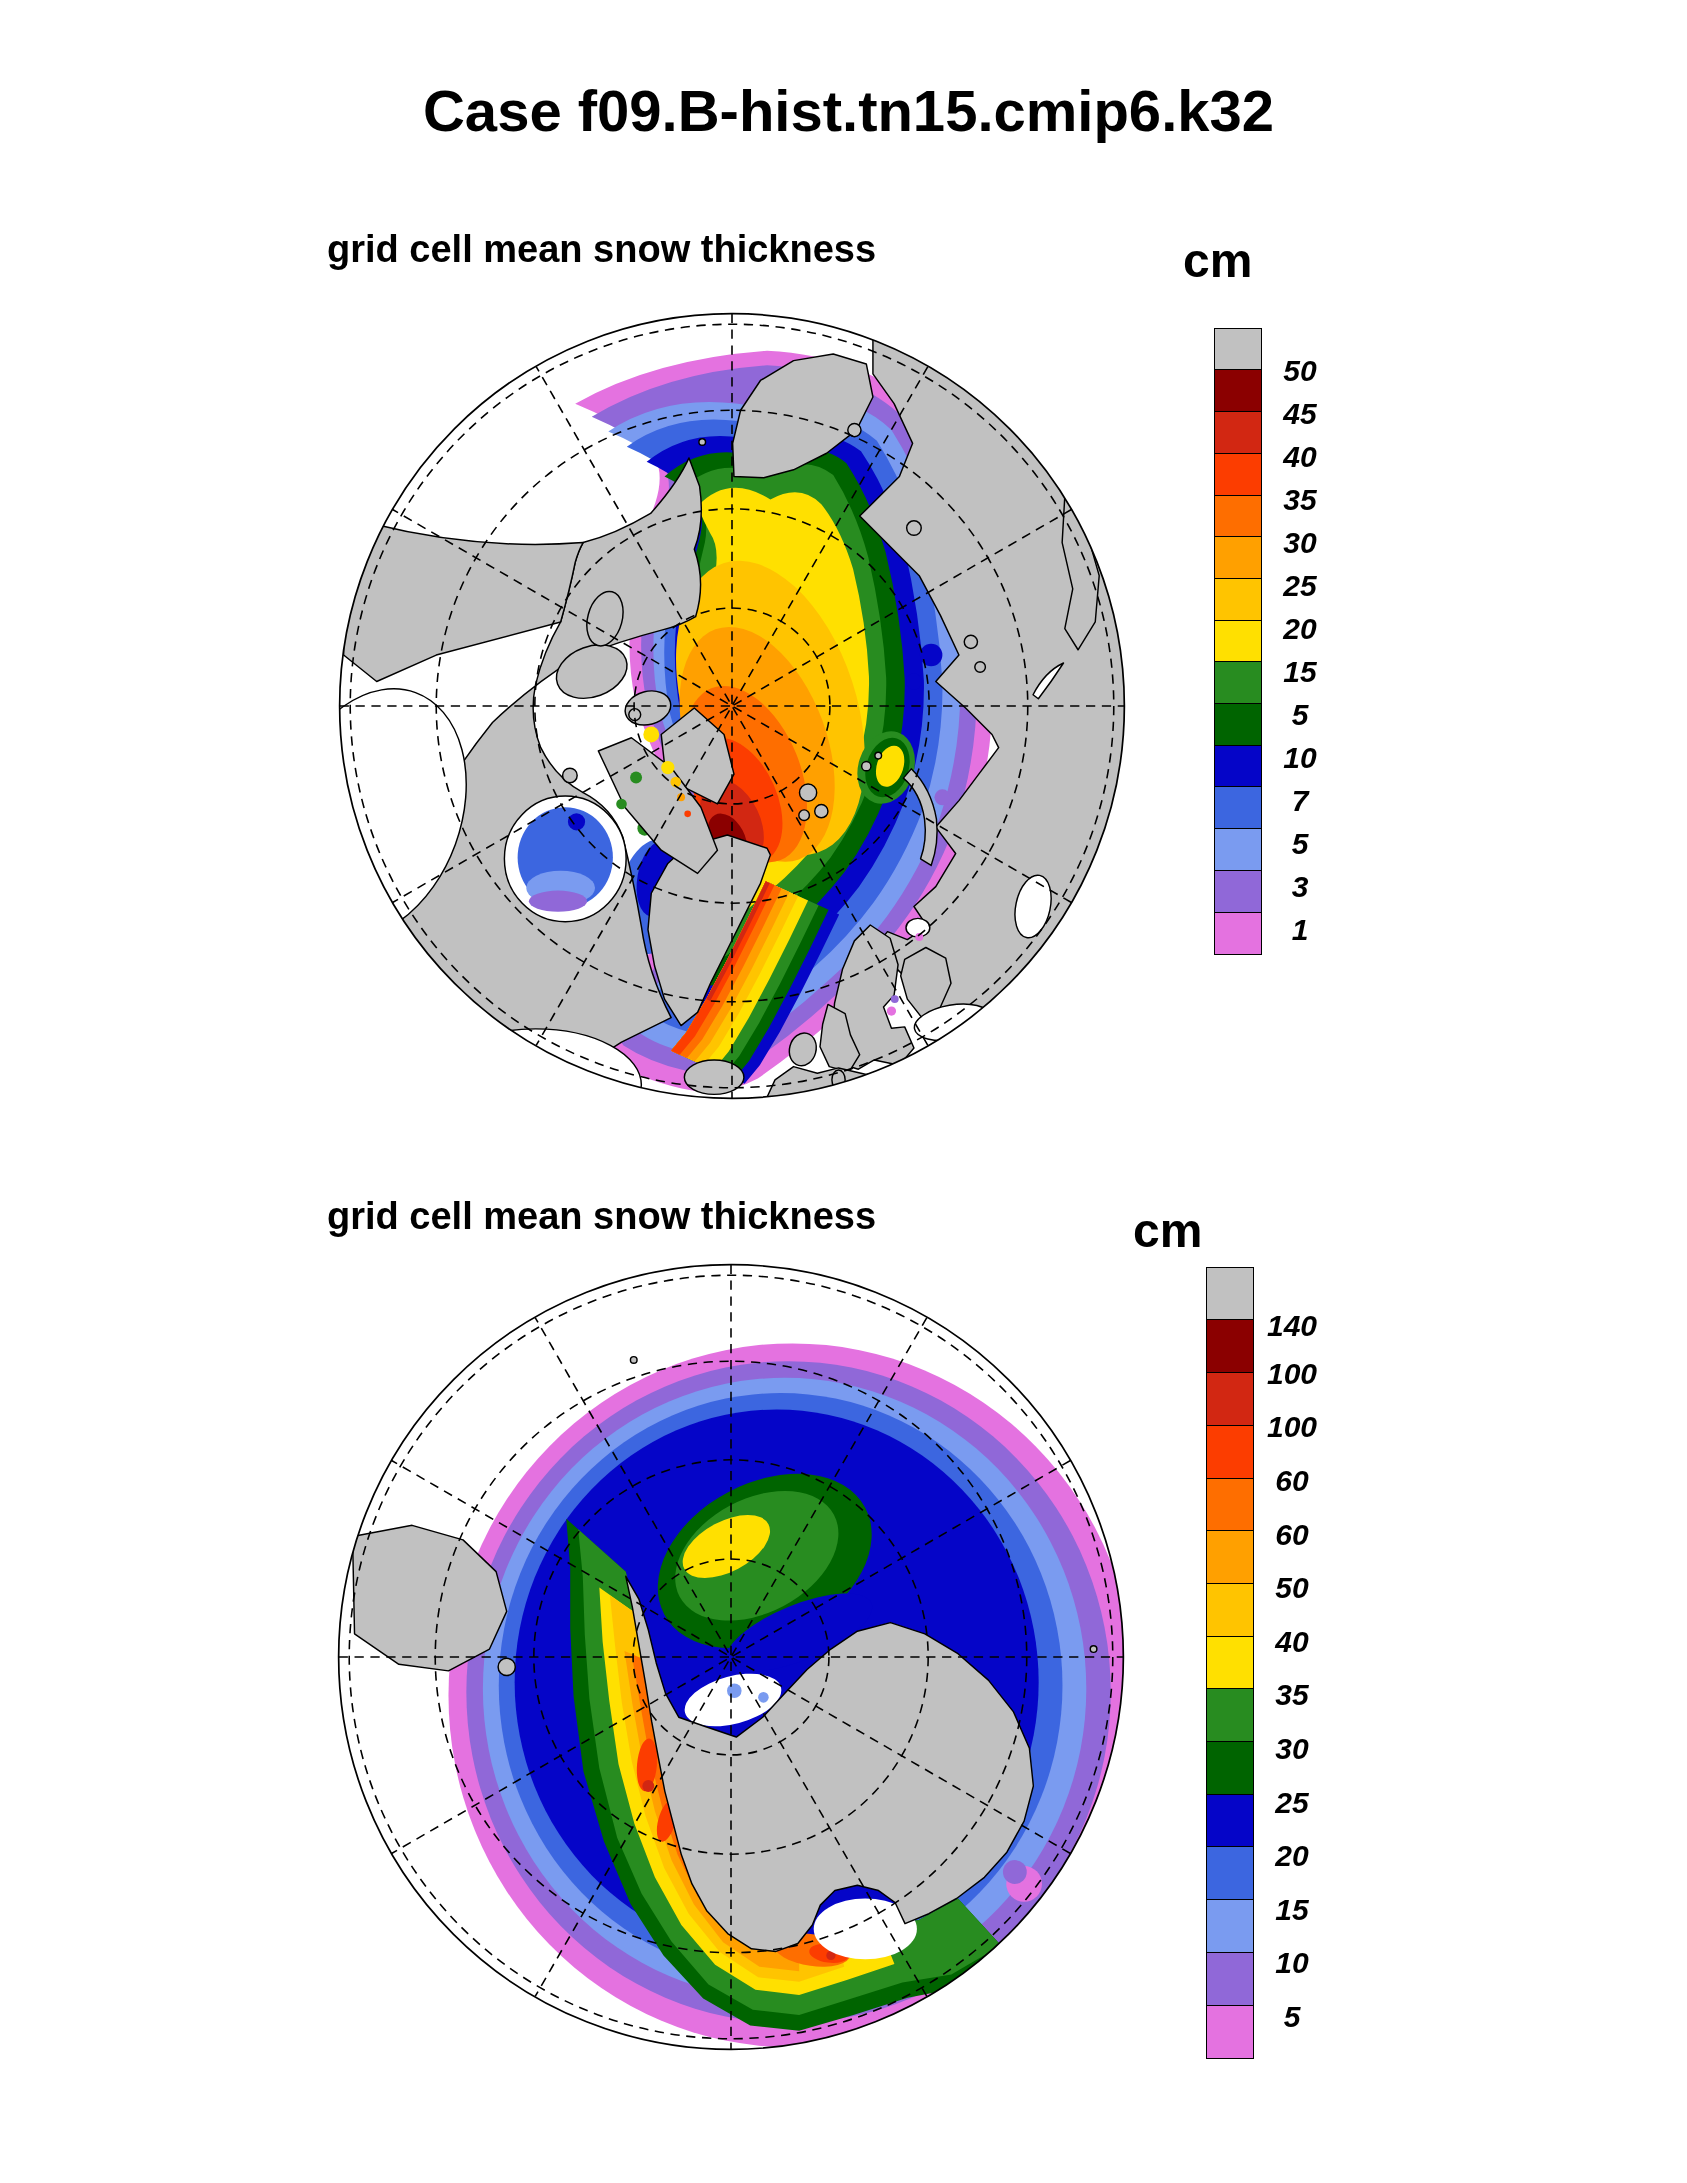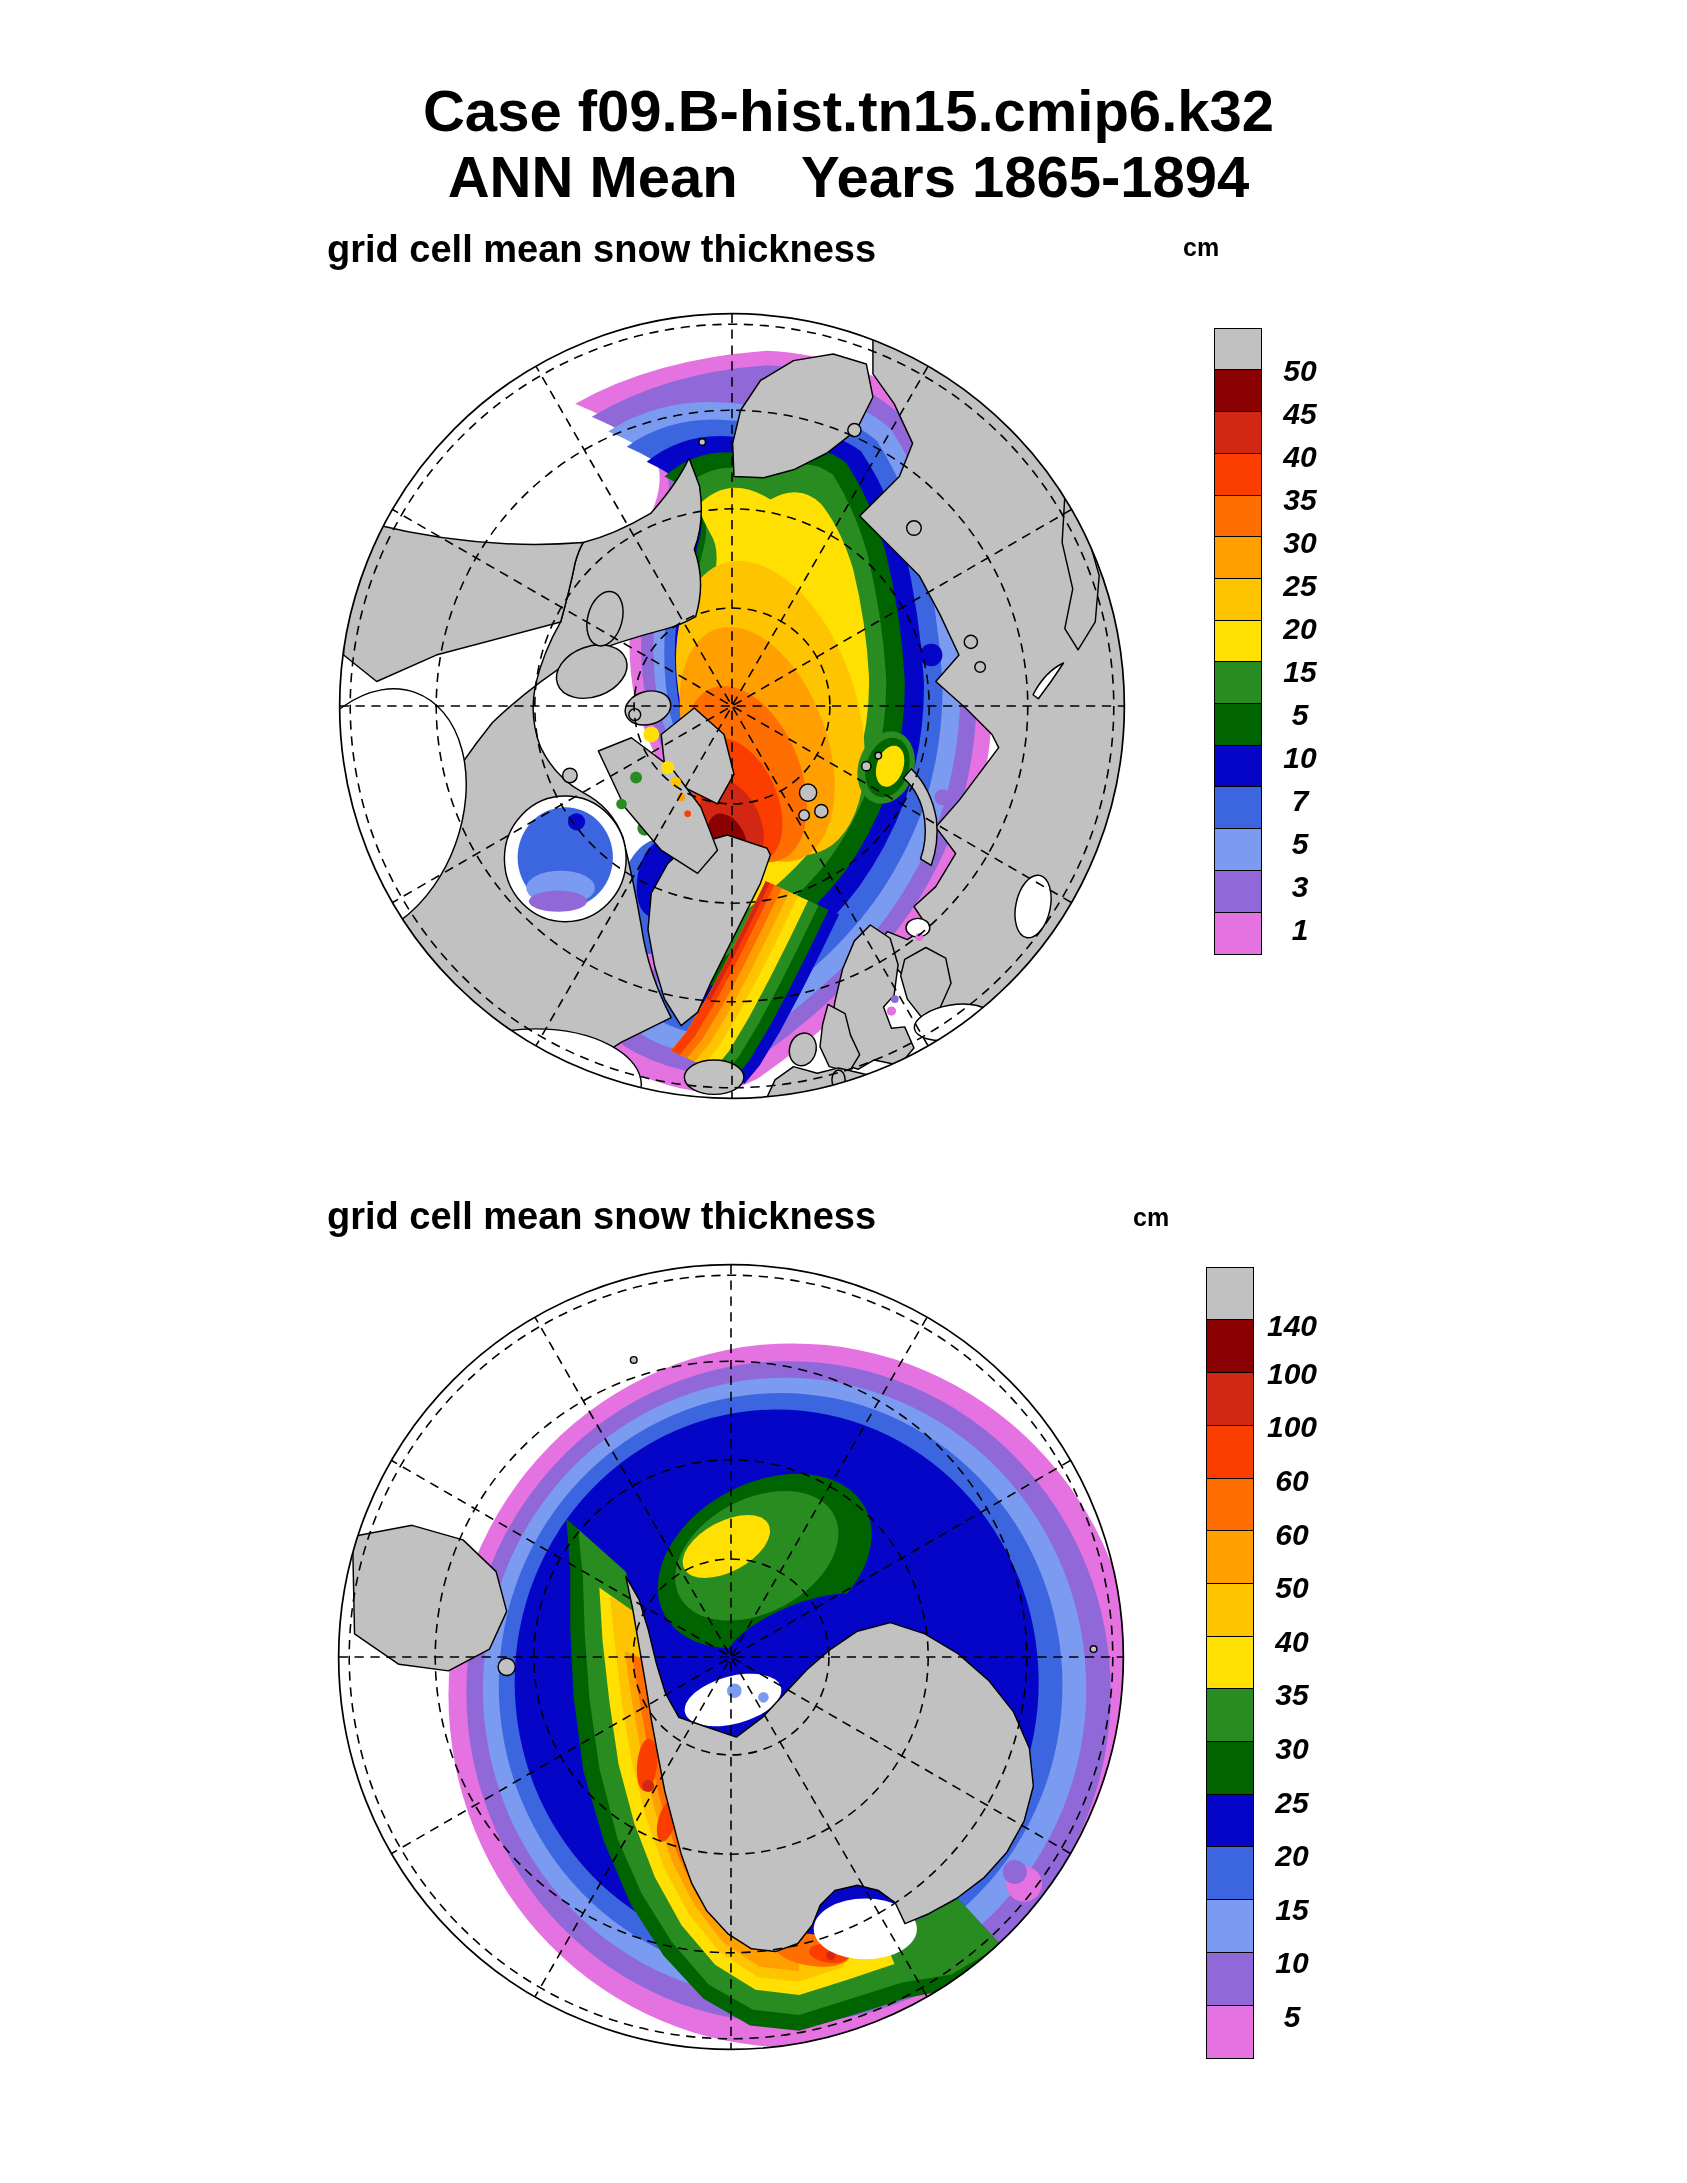--- a/index.html
+++ b/index.html
@@ -2,21 +2,21 @@
 <html style="--c-gray: #c1c1c1; --c-darkred: #8b0000; --c-red: #d22712; --c-orangered: #fc3d00; --c-orange: #fe6e00; --c-amber: #ffa000; --c-gold: #ffc400; --c-yellow: #ffe000; --c-green: #288c20; --c-darkgreen: #006400; --c-darkblue: #0505c8; --c-blue: #3c66e0; --c-lightblue: #7a9bf0; --c-purple: #9068d8; --c-magenta: #e472e0; --c-land: #c1c1c1; --c-ocean: #ffffff; --c-coast: #000000;font-size:10.6px"><head>
 <meta charset="utf-8">
 <style>
   html,body{margin:0;padding:0;}
   body{width:1687px;height:2183px;position:relative;background:#ffffff;
        font-family:"Liberation Sans","DejaVu Sans",sans-serif;font-weight:bold;color:#000;}
   .abs{position:absolute;}
   #title-block{top:78px;left:0;width:1687px;text-align:center;font-size:58px;line-height:1.14;letter-spacing:0px;}
   #title-block div{white-space:pre;padding-left:10px;}
   .subtitle{font-size:38px;}
-  .units{font-size:25px;}
+  .units{font-size:48px;}
   #subtitle-nh{left:327px;top:228px;}
   #units-nh{left:1183px;top:233px;}
   #subtitle-sh{left:327px;top:1195px;}
   #units-sh{left:1133px;top:1203px;}
   .map-svg{position:absolute;}
   #map-nh{left:337px;top:311px;}
   #map-sh{left:336px;top:1262px;}
   .colorbar{position:absolute;width:48px;}
   #cb-nh{left:1214px;top:329px;}
   #cb-sh{left:1206px;top:1268px;}
@@ -30,21 +30,20 @@
   svg .coast{stroke:#000;stroke-width:2.2;stroke-linejoin:round;fill:var(--c-land);}
   svg .nostroke{stroke:none;}
   svg .white{fill:#fff;}
   svg .grat{fill:none;stroke:#000;stroke-width:2.4;stroke-dasharray:14 10;}
 </style>
 </head>
 <body>
 
 <div id="title-block" class="abs">
   <div>Case f09.B-hist.tn15.cmip6.k32</div>
-  <div>ANN Mean    Years 1865-1894</div>
 </div>
 
 <div id="subtitle-nh" class="abs subtitle">grid cell mean snow thickness</div>
 <div id="units-nh" class="abs units">cm</div>
 <div id="subtitle-sh" class="abs subtitle">grid cell mean snow thickness</div>
 <div id="units-sh" class="abs units">cm</div>
 
 <svg id="map-nh" class="map-svg" width="790" height="790" viewBox="0 0 1194 1194">
   <defs>
     <clipPath id="clip-nh">

